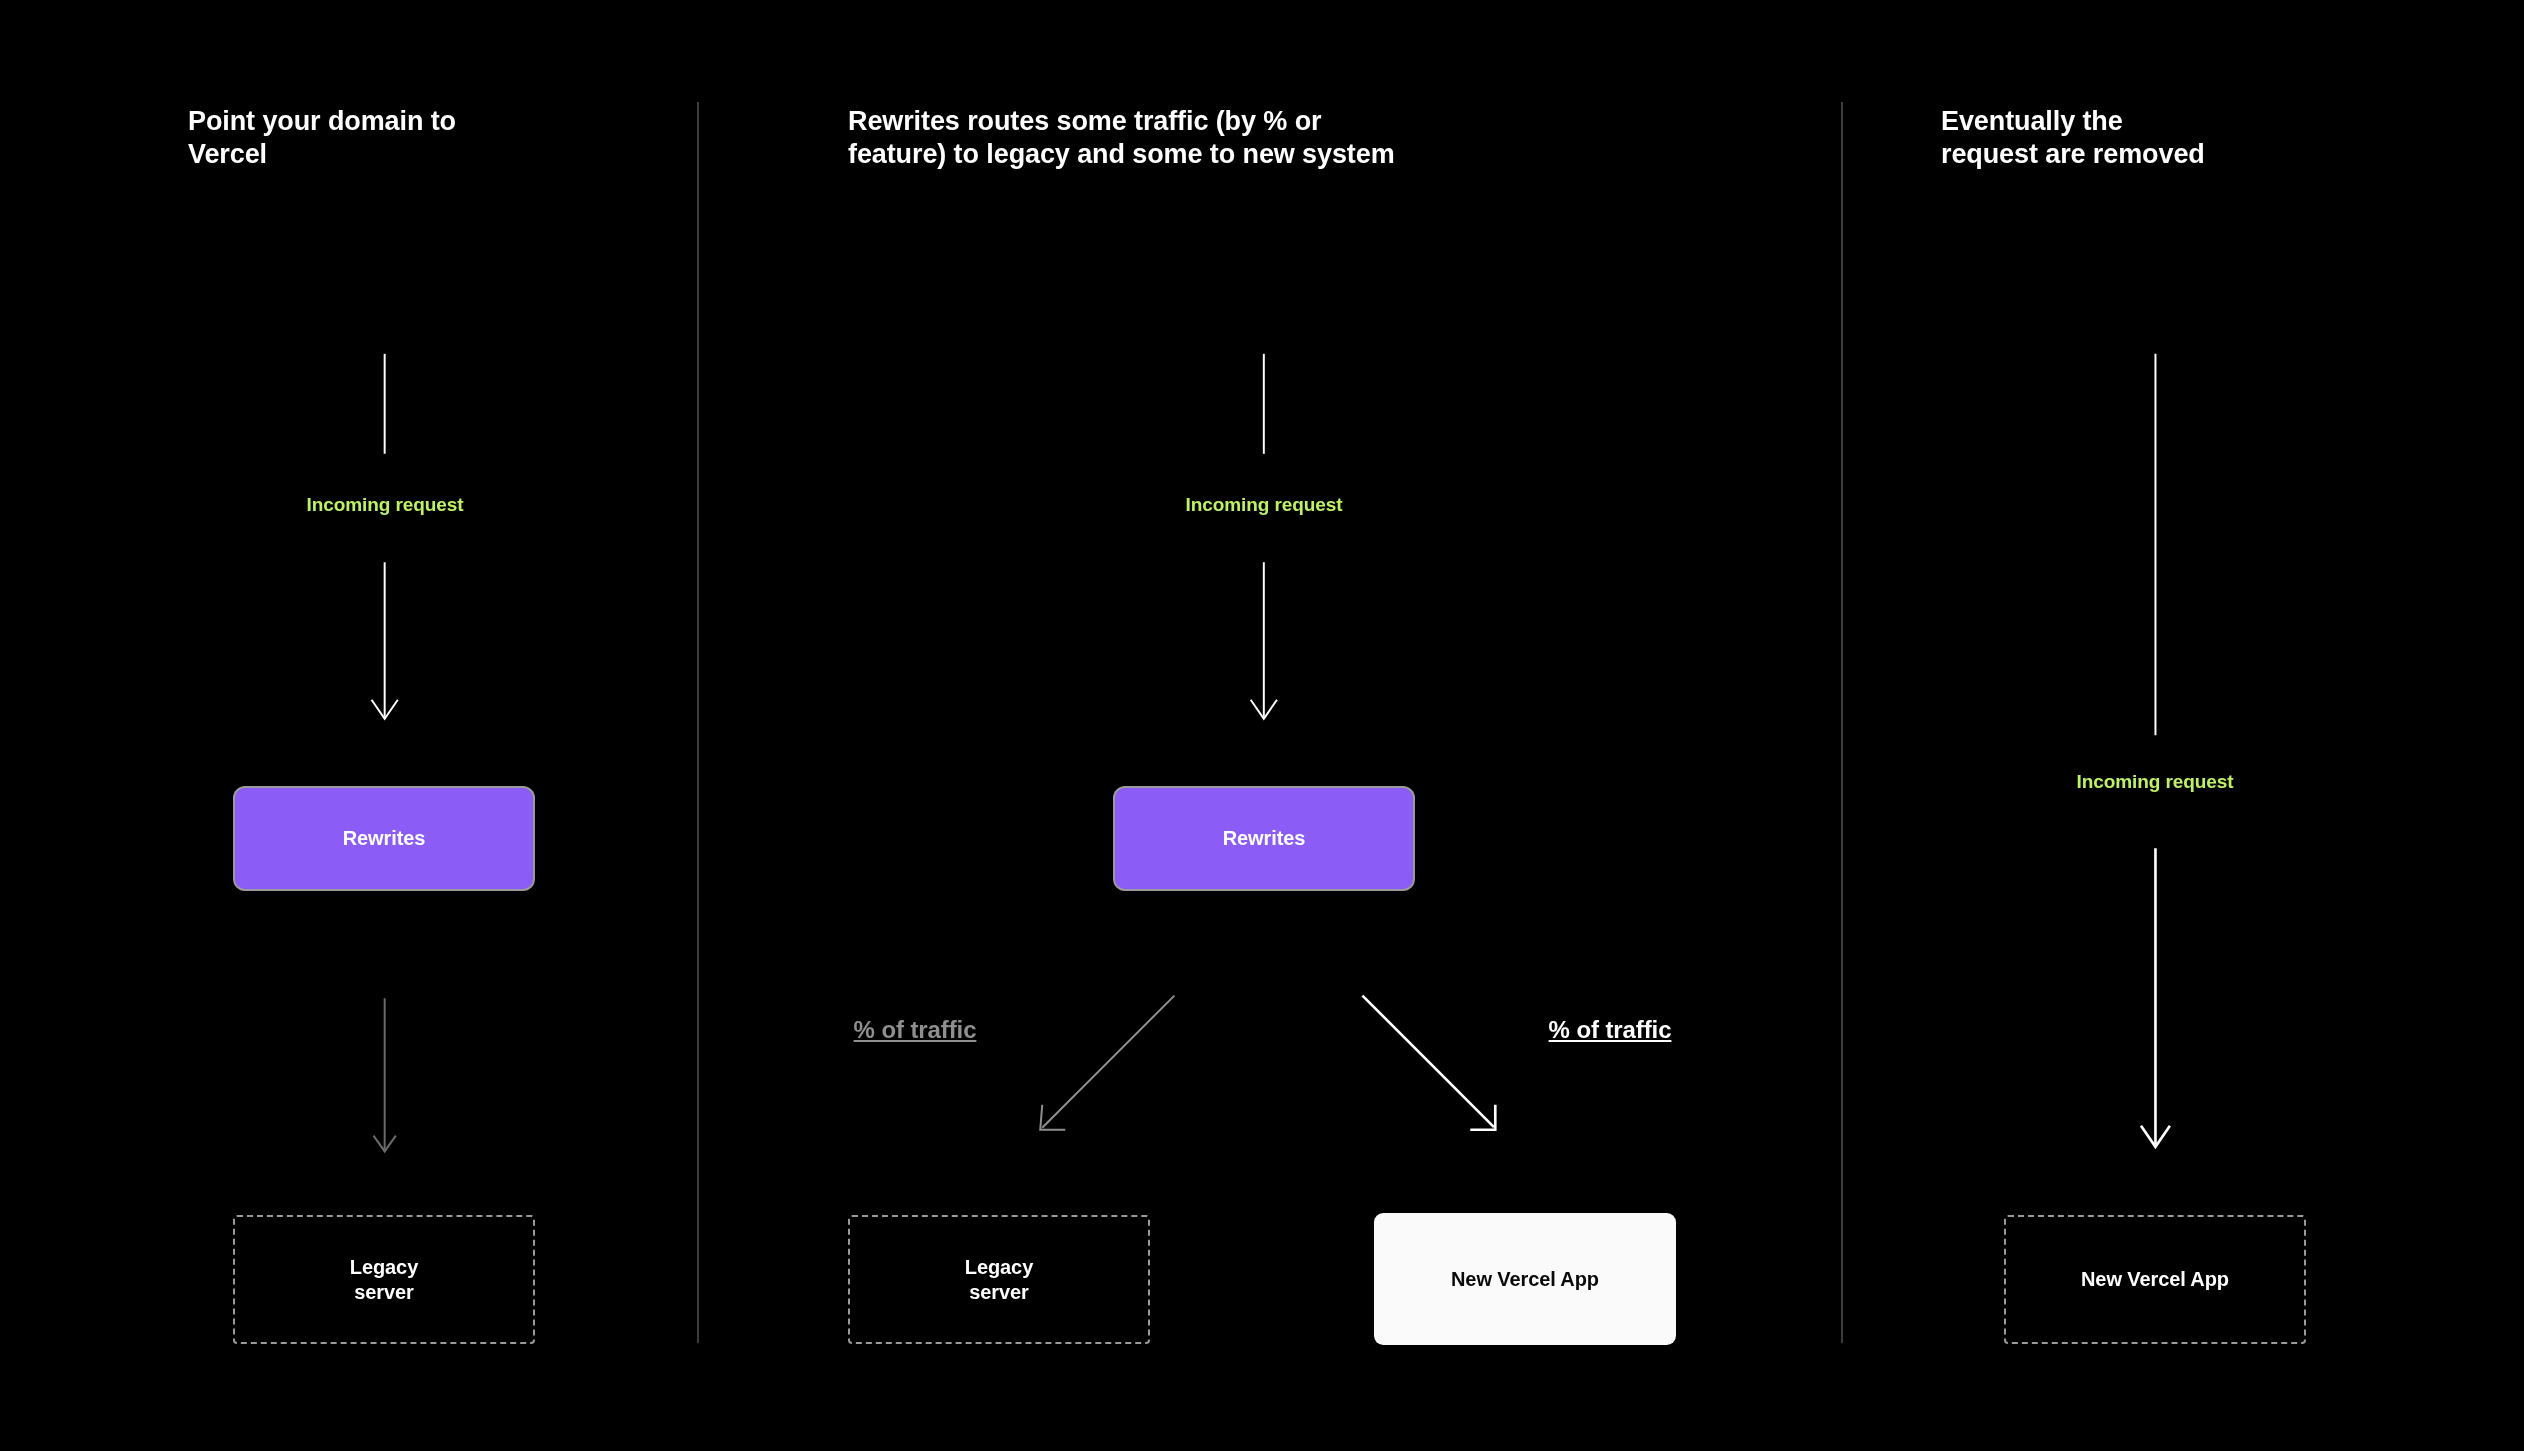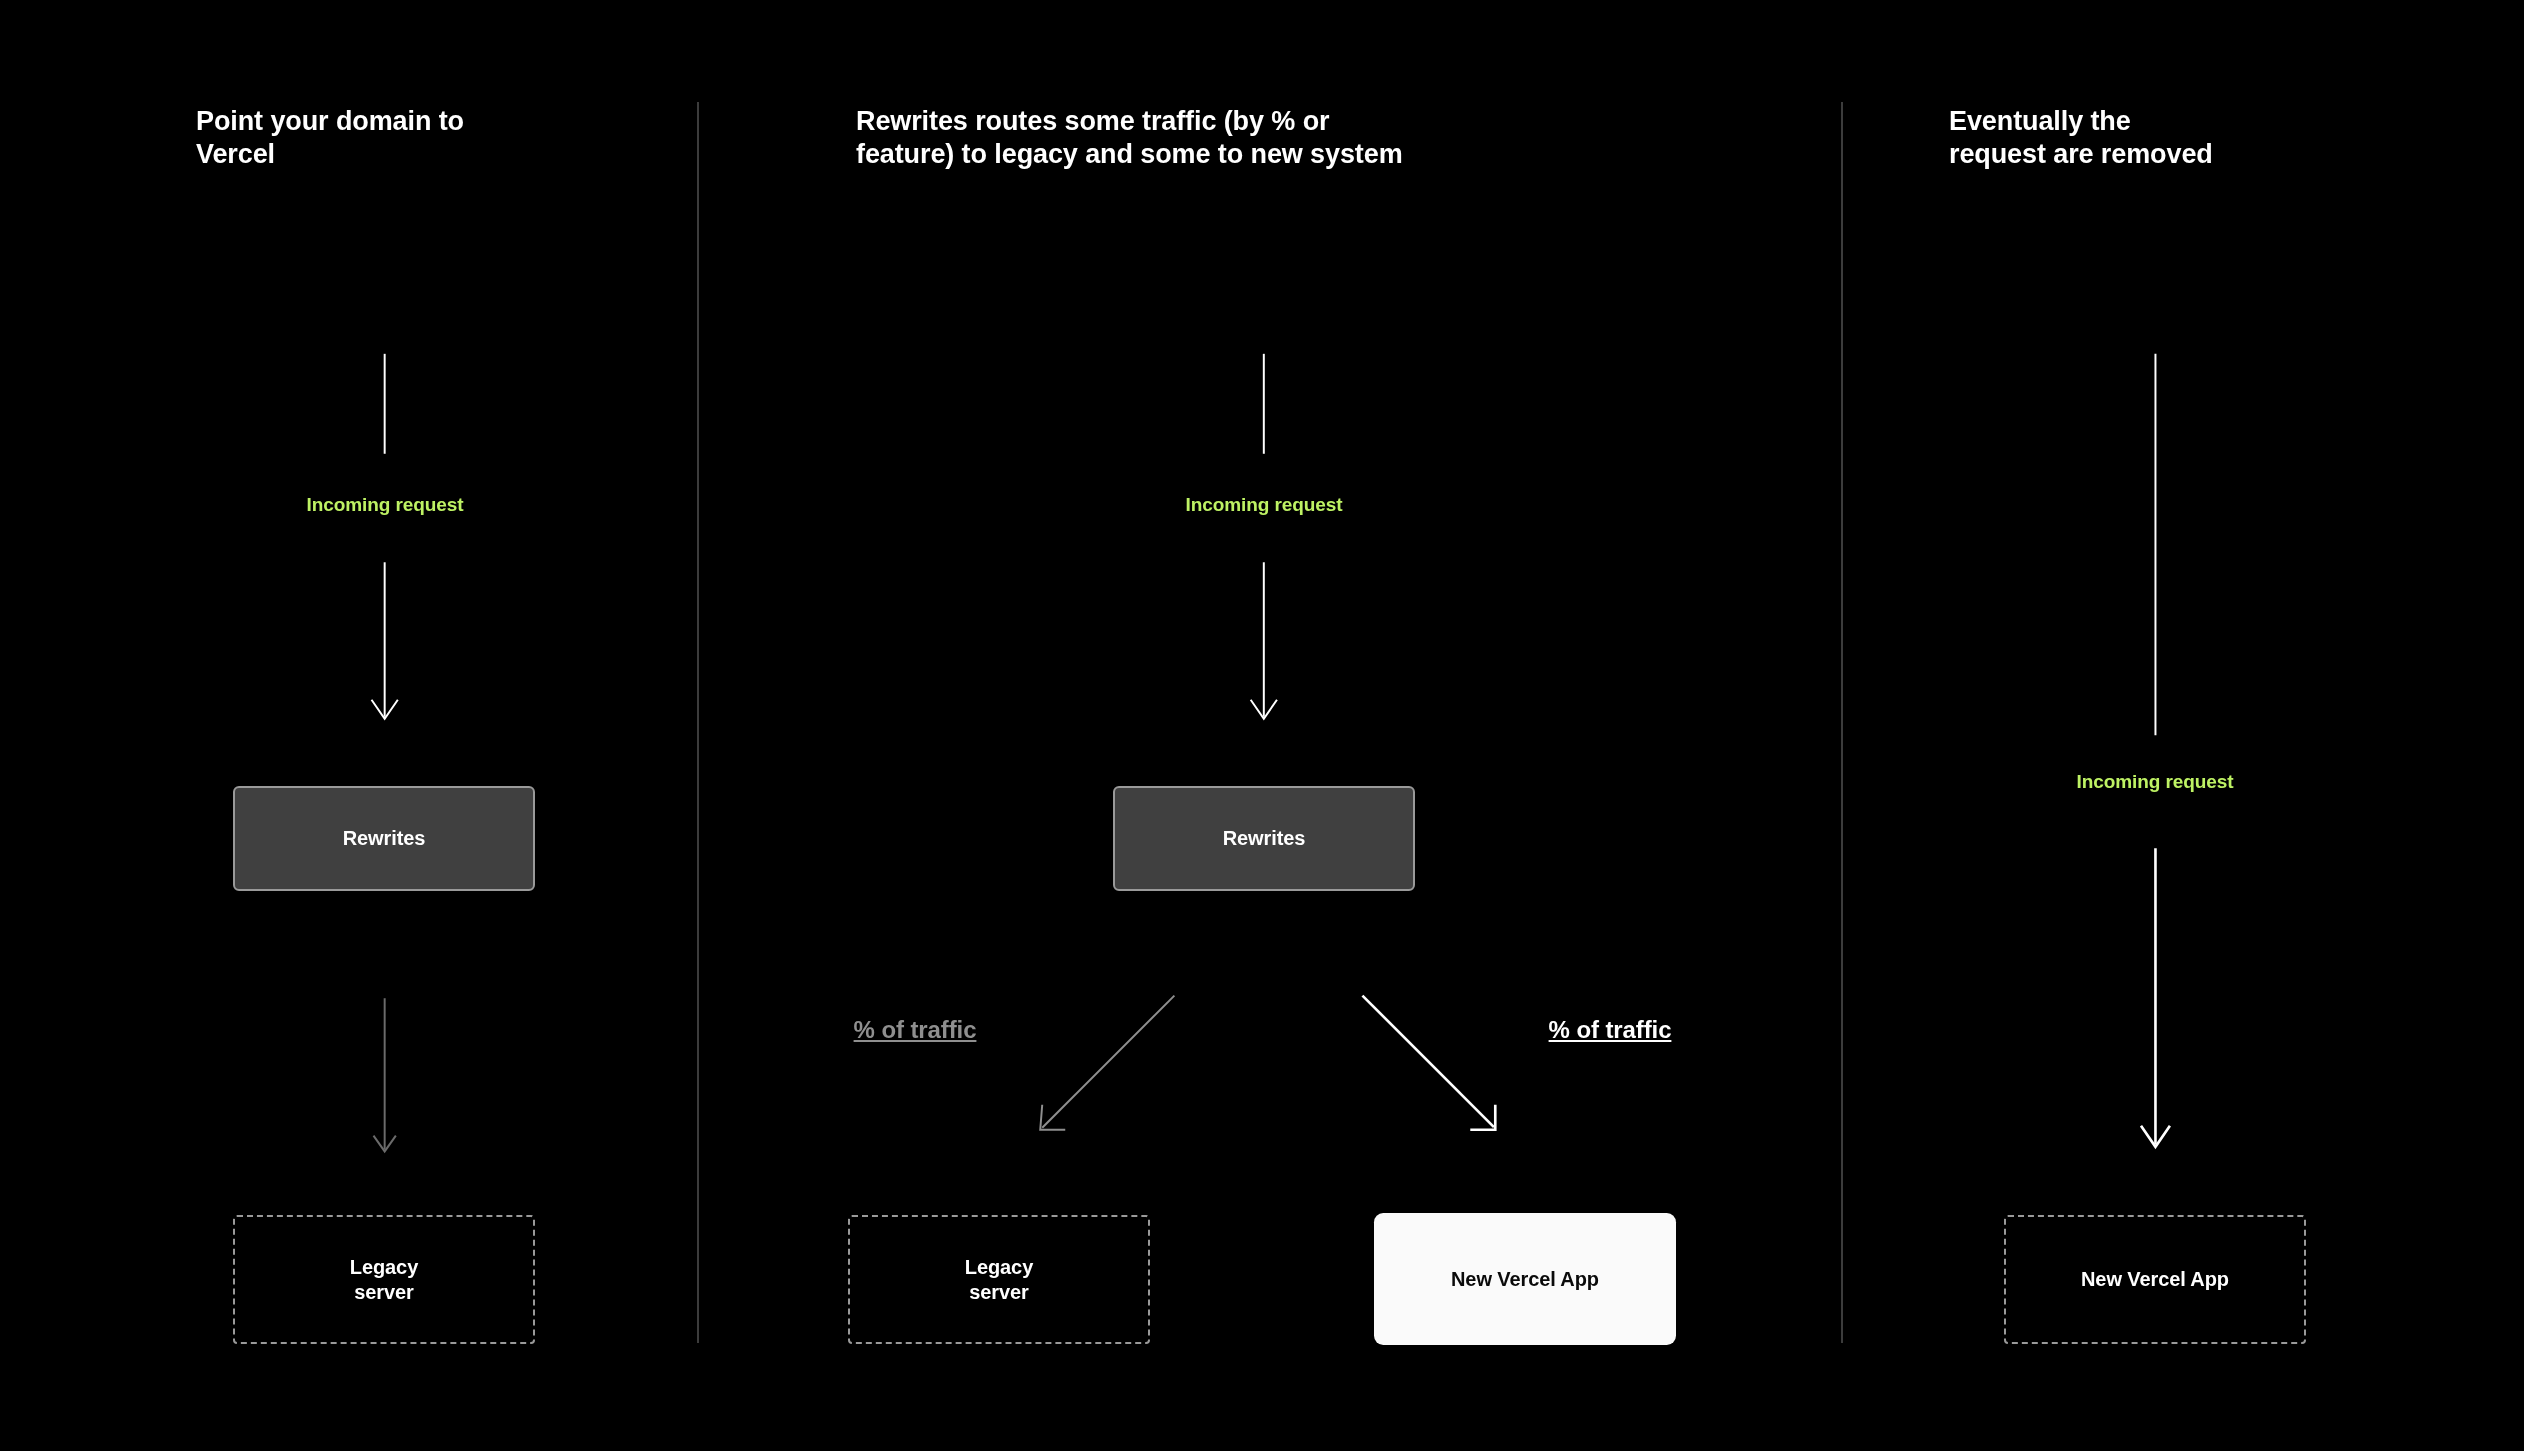--- a/index.html
+++ b/index.html
@@ -31,21 +31,20 @@
 
   
   .col-title {
     position: absolute;
     color: #ffffff;
     font-size: 27px;
     font-weight: 700;
     line-height: 1.22;
     letter-spacing: -0.1px;
     white-space: pre-line;
-    margin-left: 8px;
   }
   .col-title.t1 { left: 188px;  top: 105px; width: 447px; }
   .col-title.t2 { left: 848px; top: 105px; width: 855px; }
   .col-title.t3 { left: 1941px; top: 105px; width: 460px; }
 
   
   .flow-label {
     position: absolute;
     font-size: 19px;
     font-weight: 700;
@@ -73,23 +72,23 @@
     align-items: center;
     justify-content: center;
     text-align: center;
     font-size: 20px;
     font-weight: 700;
     line-height: 1.25;
     letter-spacing: -0.1px;
     white-space: pre-line;
   }
   .node.solid {
-    background: #404040;
+    background: #8b5cf6;
     border: 2px solid #9a9a9a;
-    border-radius: 6px;
+    border-radius: 12px;
     color: #ffffff;
   }
   .node.dashed {
     background: transparent;
     border: 2px dashed #9a9a9a;
     border-radius: 4px;
     color: #ffffff;
   }
   .node.filled {
     background: #fafafa;

